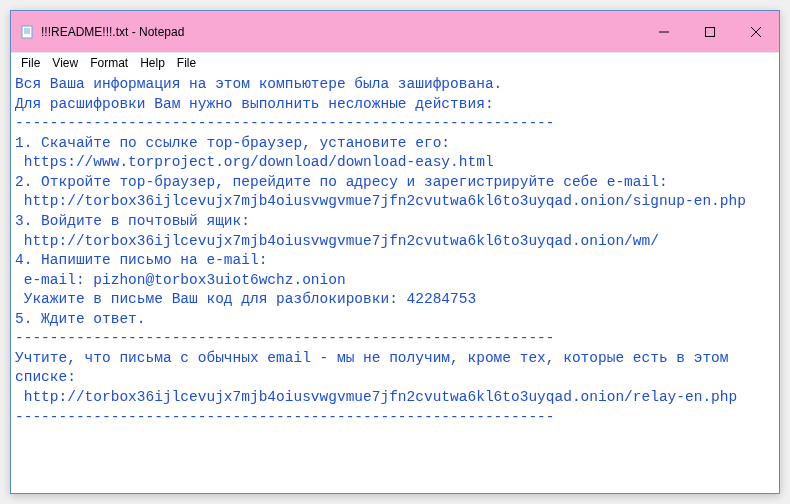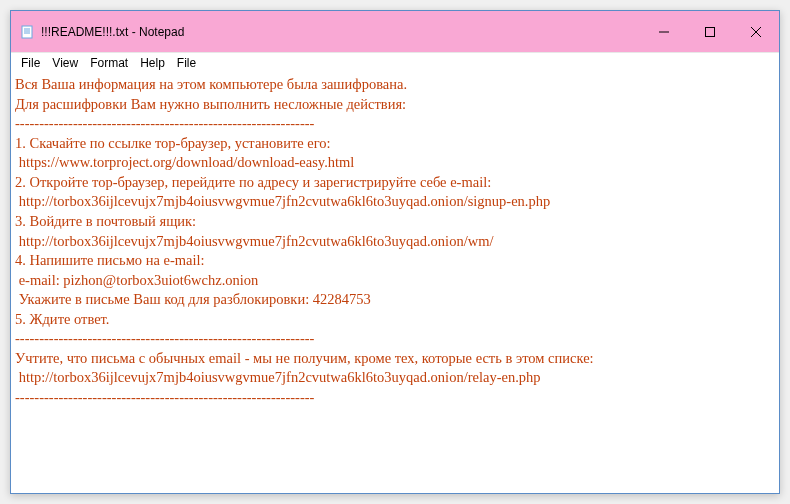--- a/index.html
+++ b/index.html
@@ -59,27 +59,27 @@
       padding: 0 4px;
       background: #ffffff;
       font-size: 12px;
     }
     .menu-item {
       padding: 1px 6px;
       cursor: pointer;
       text-align: center;
     }
     .content {
-      font-family: Liberation Serif, serif;
+      font-family: Liberation Mono, monospace;
       font-size: 14.5px;
       line-height: 1.35;
       padding: 2px 4px 8px 4px;
       white-space: pre-wrap;
       word-wrap: break-word;
-      color: #c2410c;
+      color: #1d4ed8;
       min-height: 420px;
       overflow: auto;
     }
     svg { display: block; }
   </style>
 </head>
 <body>
 
 <div class="window">
 

